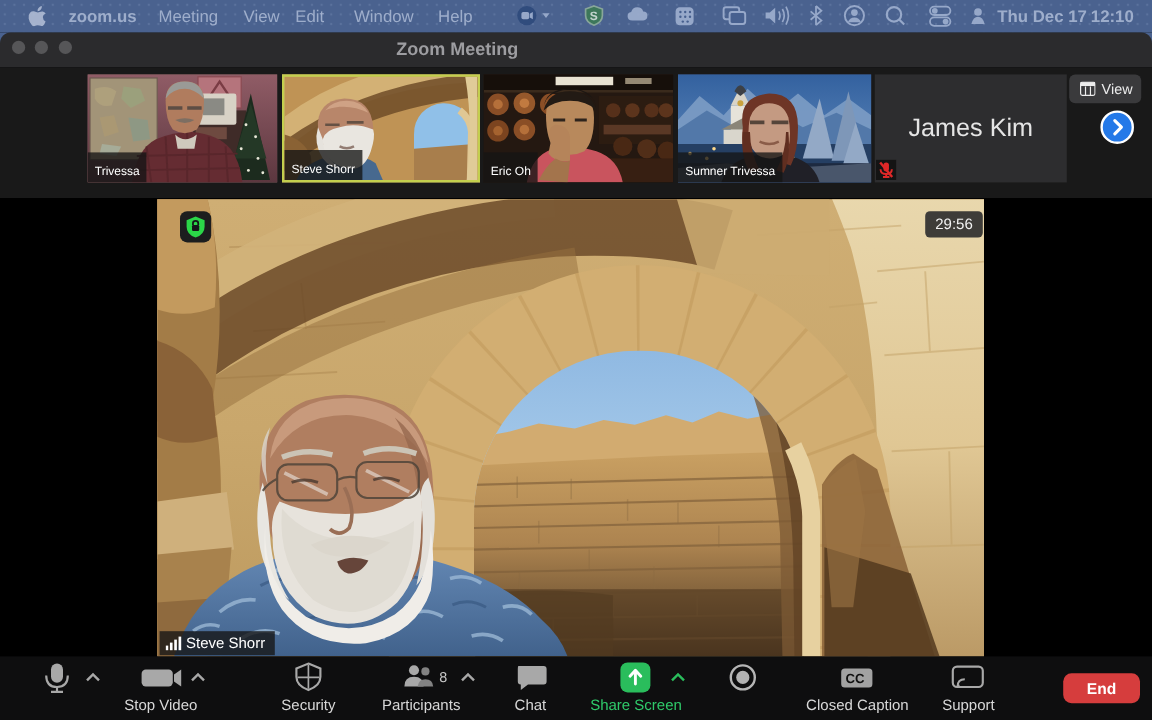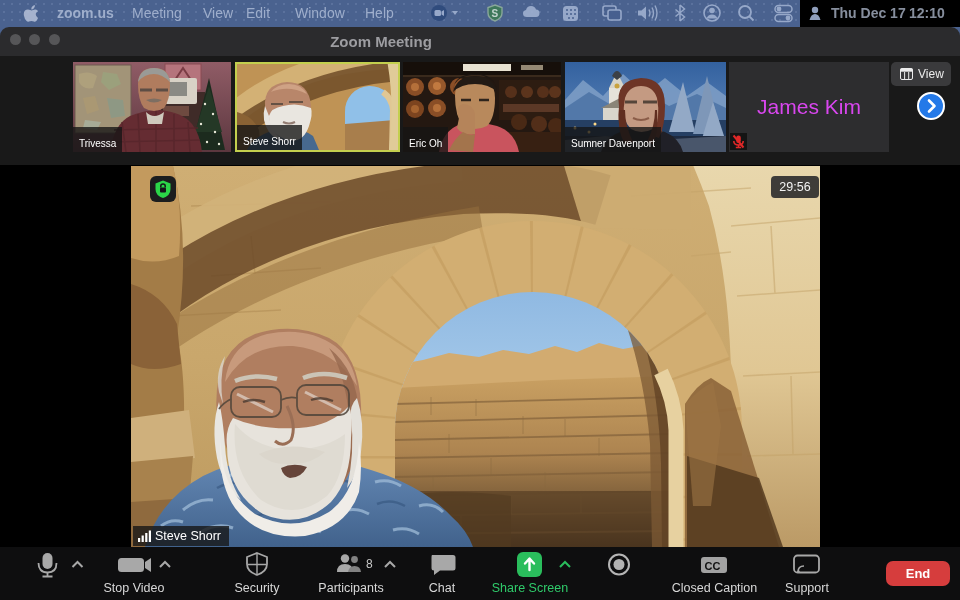--- a/index.html
+++ b/index.html
@@ -1,37 +1,37 @@
 <!DOCTYPE html>
 <html><head>
 <meta charset="utf-8">
 <style>
   * { margin:0; padding:0; box-sizing:border-box; }
   html,body { width:960px; height:600px; overflow:hidden; background:#000; font-family:"Liberation Sans", sans-serif; }
   .abs { position:absolute; }
   
-  #menubar { position:absolute; left:0; top:0; width:800px; height:27px;
+  #menubar { position:absolute; left:0; top:0; width:960px; height:27px;
     background:#4a628f;
     background-image:radial-gradient(circle, rgba(150,170,205,0.22) 1px, transparent 1.3px);
     background-size:8px 8px;
     color:rgba(198,210,232,0.68); font-size:14px; }
   .mitem { position:absolute; top:5px; white-space:nowrap; }
   
   #titlebar { position:absolute; left:0; top:27px; width:960px; height:29px; background:#2b2b2d;
     border-radius:9px 9px 0 0; }
   .tl { position:absolute; top:34px; width:11px; height:11px; border-radius:50%; background:#565658; }
   #wtitle { position:absolute; top:33px; left:0; width:762px; text-align:center; color:#9d9da1;
     font-size:15px; font-weight:700; }
   
   #strip { position:absolute; left:0; top:56px; width:960px; height:109px; background:#191919; }
   .tile { position:absolute; top:6px; height:90px; overflow:hidden; }
   .tlabel { position:absolute; left:0; bottom:0; background:rgba(20,20,20,0.78); color:#fff;
     font-size:10px; padding:11px 6px 3px 6px; white-space:nowrap; }
   #jamestile { background:#2d2d2f; color:#fff; }
-  #jamestile .jname { position:absolute; width:100%; top:33px; text-align:center; font-size:21px; color:#d946ef; }
+  #jamestile .jname { position:absolute; width:100%; top:33px; text-align:center; font-size:21px; color:#e5e5e5; }
   #viewbtn { position:absolute; left:891px; top:6px; width:60px; height:24px; background:#3a3a3c;
     border-radius:5px; color:#ececec; font-size:12px; }
   #nextbtn { position:absolute; left:917px; top:36px; width:28px; height:28px; border-radius:50%;
     background:#2479e8; border:2px solid #fff; }
   
   #stage { position:absolute; left:0; top:165px; width:960px; height:382px; background:#000; }
   #video { position:absolute; left:131px; top:1px; width:689px; height:381px; background:#c2a069; overflow:hidden; }
   #shieldbadge { position:absolute; left:19px; top:10px; width:26px; height:26px; background:#1c1d1e; border-radius:6px; }
   #timer { position:absolute; left:640px; top:10px; width:48px; height:22px; background:rgba(32,33,36,0.85);
     border-radius:4px; color:#f2f2f2; font-size:12.5px; text-align:center; line-height:22px; }
@@ -286,21 +286,21 @@
       <path d="M 0 78 L 40 74 L 90 78 L 161 74 L 161 90 L 0 90 Z" fill="#cfdbea" opacity="0.25"></path>
 
       <path d="M 36 90 Q 42 72 62 68 Q 82 64 100 70 Q 114 76 118 90 Z" fill="#202027"></path>
       <path d="M 56 40 Q 54 20 76 19 Q 98 20 97 42 Q 96 60 88 67 Q 76 73 66 67 Q 57 58 56 40 Z" fill="#c49a82"></path>
       <path d="M 54 44 Q 50 18 76 16 Q 100 16 100 44 Q 100 64 94 76 L 88 74 Q 96 56 92 36 Q 88 24 76 24 Q 64 24 60 36 Q 56 56 64 74 L 58 76 Q 52 62 54 44 Z" fill="#6e3526"></path>
       <path d="M 54 48 Q 52 70 60 82 L 68 80 Q 60 64 60 48 Z" fill="#602e20"></path>
       <path d="M 92 48 Q 94 70 88 82 L 82 80 Q 90 64 90 48 Z" fill="#602e20"></path>
       <path d="M 60 40 L 72 40 M 78 40 L 92 40" stroke="#3a3029" stroke-width="3" opacity="0.8"></path>
       <path d="M 68 56 Q 76 60 84 56" stroke="#8a5c48" stroke-width="2" fill="none"></path>
     </svg>
-    <div class="tlabel">Sumner Davenport</div>
+    <div class="tlabel">Sumner Trivessa</div>
   </div>
   <div class="tile" id="jamestile" style="left:729px; width:160px;">
     <div class="jname">James Kim</div>
     <svg style="position:absolute; left:1px; bottom:2px;" width="17" height="17" viewBox="0 0 17 17">
       <rect width="17" height="17" fill="#141414"></rect>
       <g fill="none" stroke="#e02828" stroke-width="1.6">
         <rect x="6.2" y="2.5" width="4.6" height="7.5" rx="2.3" fill="#e02828" stroke="none"></rect>
         <path d="M 3.8 8 Q 3.8 12 8.5 12 Q 13.2 12 13.2 8" fill="none"></path>
         <path d="M 8.5 12 L 8.5 14.5 M 5.8 14.5 L 11.2 14.5"></path>
         <path d="M 3.5 2.5 L 13.5 14.5" stroke-width="2"></path>

